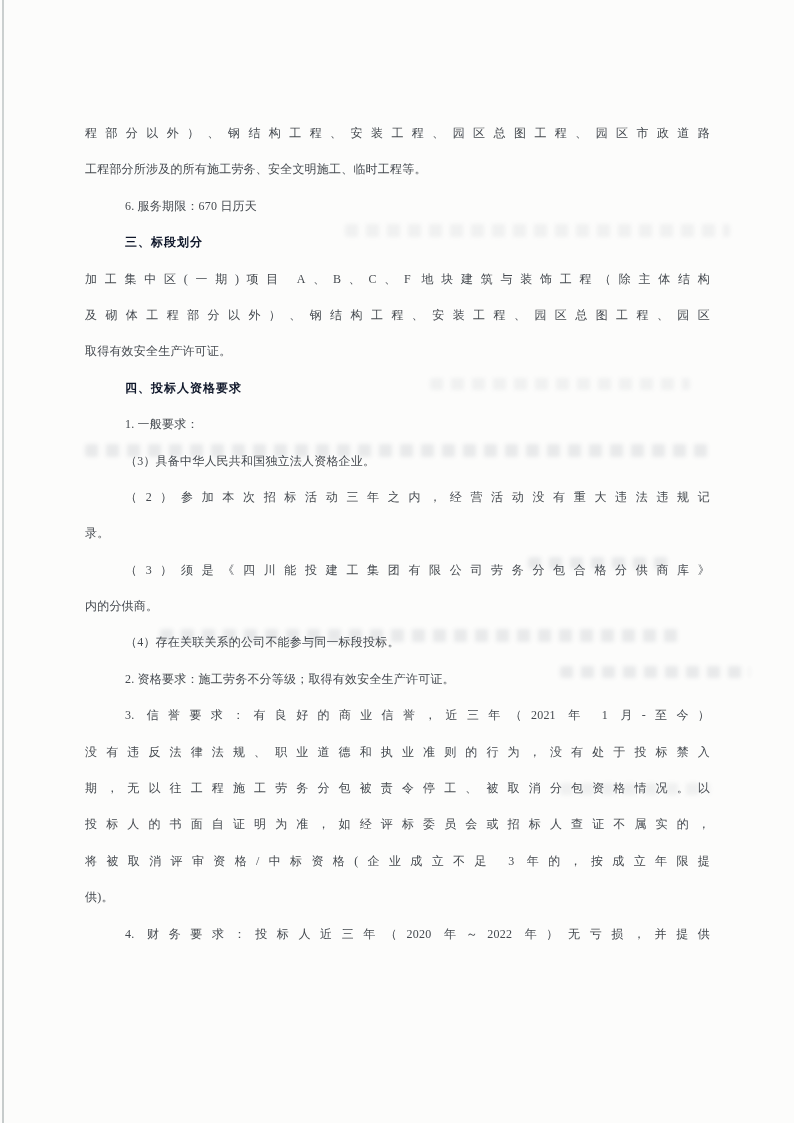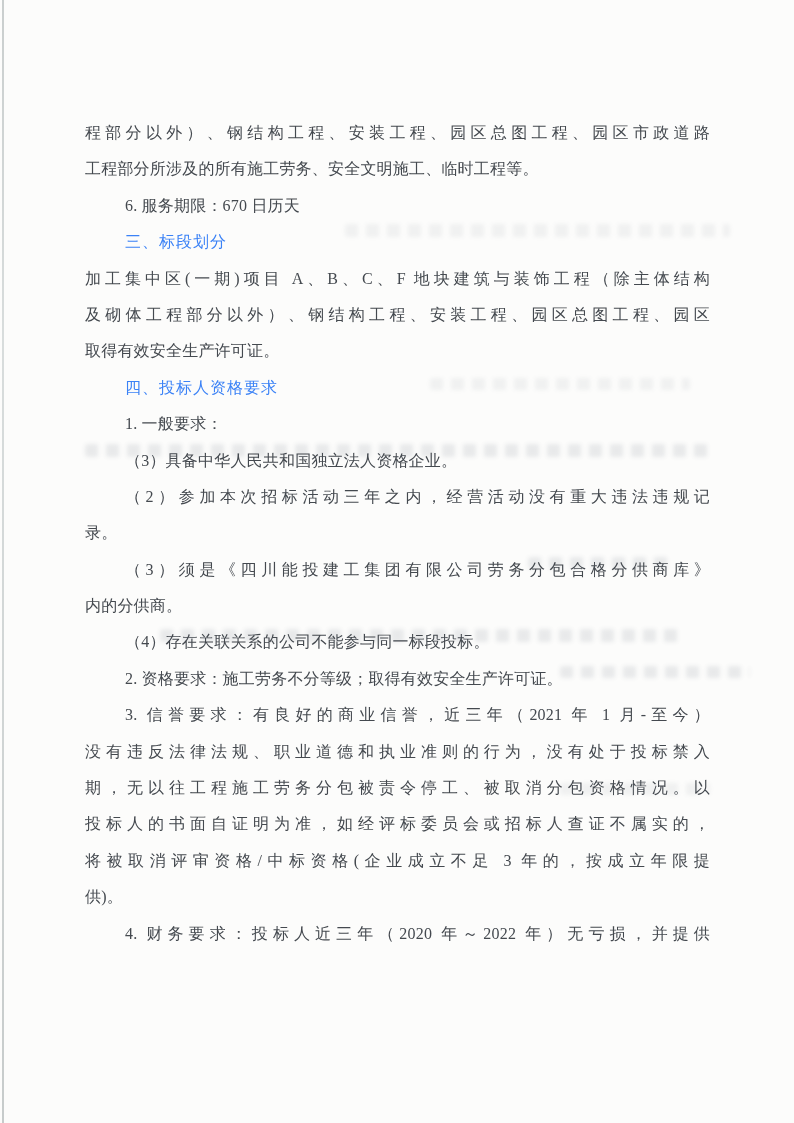--- a/index.html
+++ b/index.html
@@ -27,37 +27,37 @@
     background: linear-gradient(180deg, #b9bfbf 0%, #ccd2d2 30%, #c3c9c9 60%, #b5bbbb 100%);
     opacity: .75;
   }
   .content {
     position: absolute;
     left: 85px;
     top: 115px;
     width: 625px;
   }
   .line {
-    font-size: 16px;
+    font-size: 12px;
     line-height: 36.4px;
     height: 36.4px;
     color: #44494f;
     white-space: nowrap;
     overflow: visible;
     letter-spacing: 0.2px;
   }
   .line.indent { text-indent: 40px; }
   .line.fill {
     text-align: justify;
     text-align-last: justify;
   }
   .line.heading {
     font-family: "Liberation Sans", "DejaVu Sans", sans-serif;
-    font-weight: 400;
-    color: #3b82f6;
+    font-weight: 700;
+    color: #0f172a;
     letter-spacing: 1px;
   }
   
   .smudge {
     position: absolute;
     filter: blur(2px);
     border-radius: 3px;
     background: repeating-linear-gradient(
       90deg,
       rgba(108, 116, 130, 0.30) 0px 13px,

